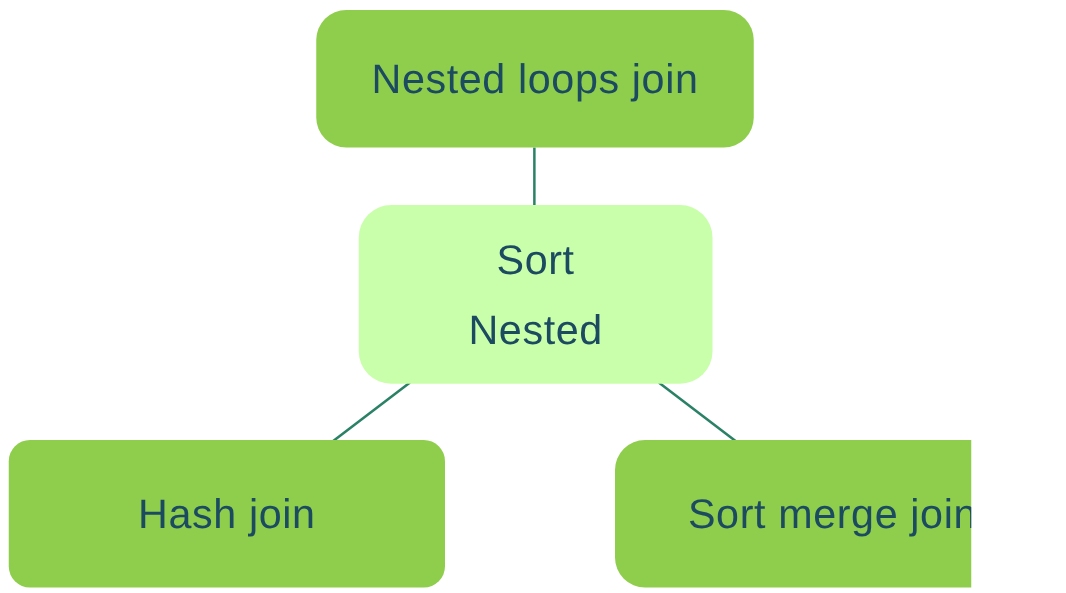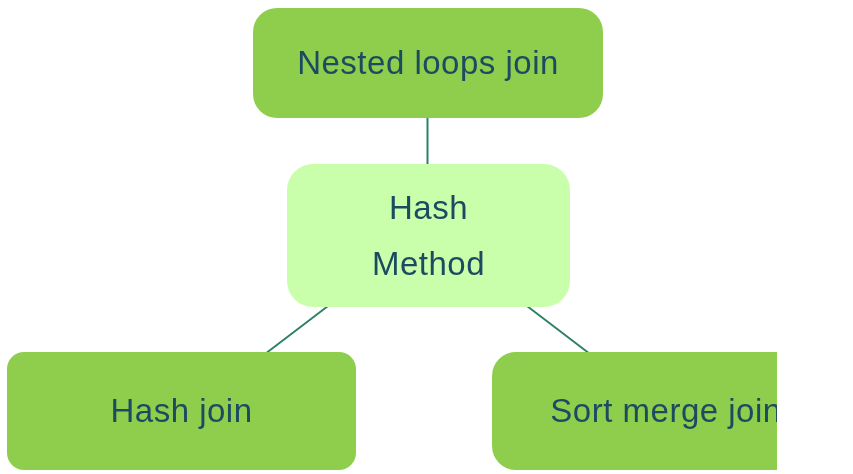--- a/index.html
+++ b/index.html
@@ -73,22 +73,22 @@
     <line x1="427.5" y1="118" x2="427.5" y2="166"></line>
     <line x1="328" y1="306" x2="265" y2="354"></line>
     <line x1="527" y1="306" x2="590" y2="354"></line>
   </svg>
 
   <div class="node node-top">
     <span>Nested loops join</span>
   </div>
 
   <div class="node node-center">
-    <span>Hash</span>
-    <span>Method</span>
+    <span>Sort</span>
+    <span>Nested</span>
   </div>
 
   <div class="node node-bottom-left">
     <span>Hash join</span>
   </div>
 
   <div class="node node-bottom-right">
     <span>Sort merge join</span>
   </div>
 

